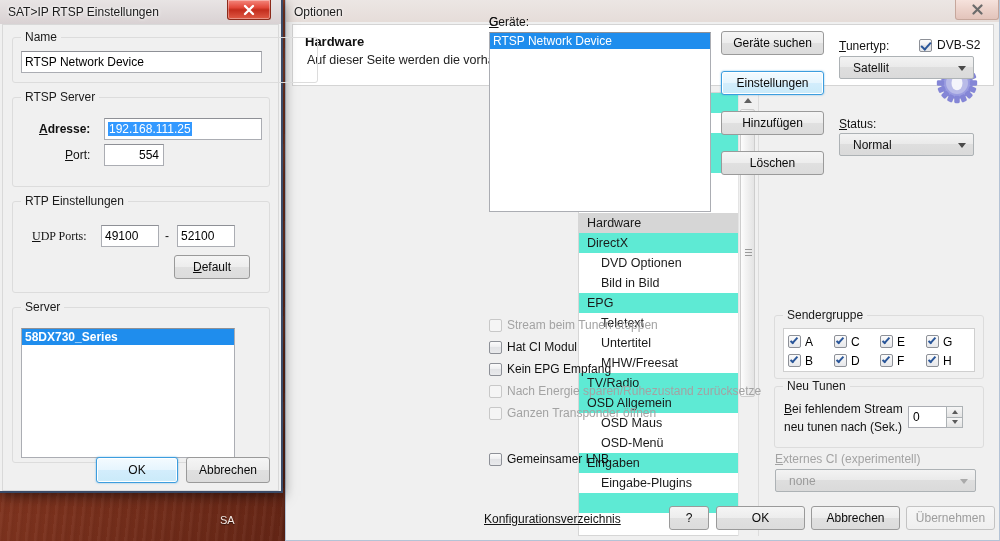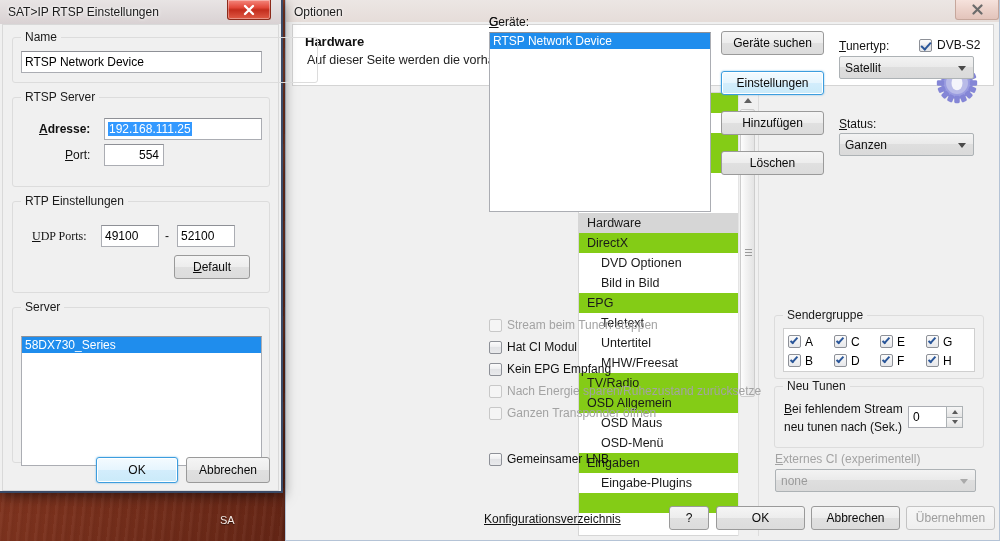--- a/index.html
+++ b/index.html
@@ -213,21 +213,21 @@
   }
 
   
   .combo {
     position: absolute;
     background: linear-gradient(180deg,#f3f3f3 0%,#eaeaea 48%,#dedede 50%,#dadada 100%);
     border: 1px solid #adb2b5;
     border-radius: 2px;
     display: flex; align-items: center;
     font-size: 12px; color: #111;
-    padding-left: 5px;
+    padding-left: 13px;
     cursor: pointer;
     white-space: nowrap;
   }
   .combo .arrow {
     position: absolute; right: 7px; top: 50%;
     margin-top: -2px;
     width: 0; height: 0;
     border-left: 4px solid transparent;
     border-right: 4px solid transparent;
     border-top: 5px solid #4a4a4a;
@@ -280,21 +280,21 @@
   }
   .tree-item {
     height: 20px;
     line-height: 20px;
     font-size: 12.5px;
     color: #1a1a1a;
     padding-left: 8px;
     white-space: nowrap;
     cursor: pointer;
   }
-  .tree-item.parent { background: #84cc16; }
+  .tree-item.parent { background: #5eead4; }
   .tree-item.child  { background: #ffffff; padding-left: 22px; }
   .tree-item.selected { background: #d6d6d6; }
 
   
   #tree-scroll {
     position: absolute;
     left: 452px; top: 92px; width: 17px; height: 444px;
     background: #f0f0f0;
     border-left: 1px solid #e4e4e4;
   }
@@ -471,21 +471,21 @@
   </div>
   <div class="combo" style="left:553px; top:56px; width:135px; height:23px;">
     <span>Satellit</span>
     <span class="arrow"></span>
   </div>
 
   <div class="lbl" style="left:553px; top:117px;">
     <span style="text-decoration:underline;">S</span>tatus:
   </div>
   <div class="combo" style="left:553px; top:133px; width:135px; height:23px;">
-    <span>Ganzen</span>
+    <span>Normal</span>
     <span class="arrow"></span>
   </div>
 
   <div id="device-options">
       <div class="cbx disabled" style="left: 203px; top: 318px;">
         <span class="box"></span>
         <span>Stream beim Tunen stoppen</span>
       </div>
       <div class="cbx" style="left: 203px; top: 340px;">
         <span class="box"></span>
@@ -652,21 +652,21 @@
       <div class="tinput" style="left:164px; top:23px; width:58px; height:22px;">52100</div>
 
       <div class="btn" style="left:161px; top:53px; width:76px; height:24px;">
         <span style="text-decoration:underline;">D</span>
           <span>efault</span>
       </div>
     </div>
 
     <div class="groupbox" style="left:9px; top:282px; width:258px; height:156px;">
       <span class="gb-title">Server</span>
-      <div class="listbox" id="server-list" style="left:8px; top:28px; width:241px; height:130px;">
+      <div class="listbox" id="server-list" style="left:8px; top:20px; width:214px; height:130px;font-weight:bold;">
           <div class="listrow selected">58DX730_Series</div>
         </div>
     </div>
 
     <div class="btn focused" style="left:93px; top:432px; width:82px; height:26px;">OK</div>
     <div class="btn" style="left:183px; top:432px; width:84px; height:26px;">Abbrechen</div>
   </div>
 </div>
 
 </body></html>

